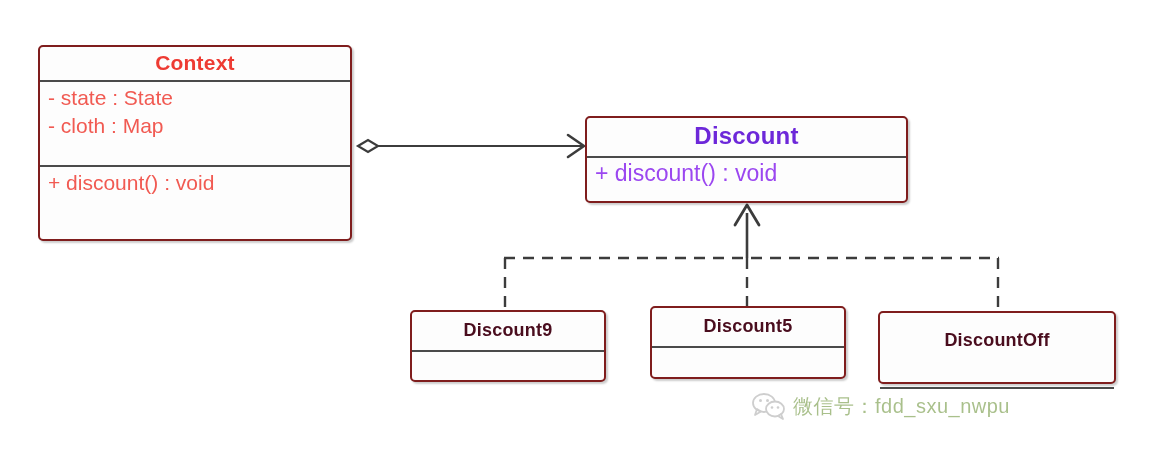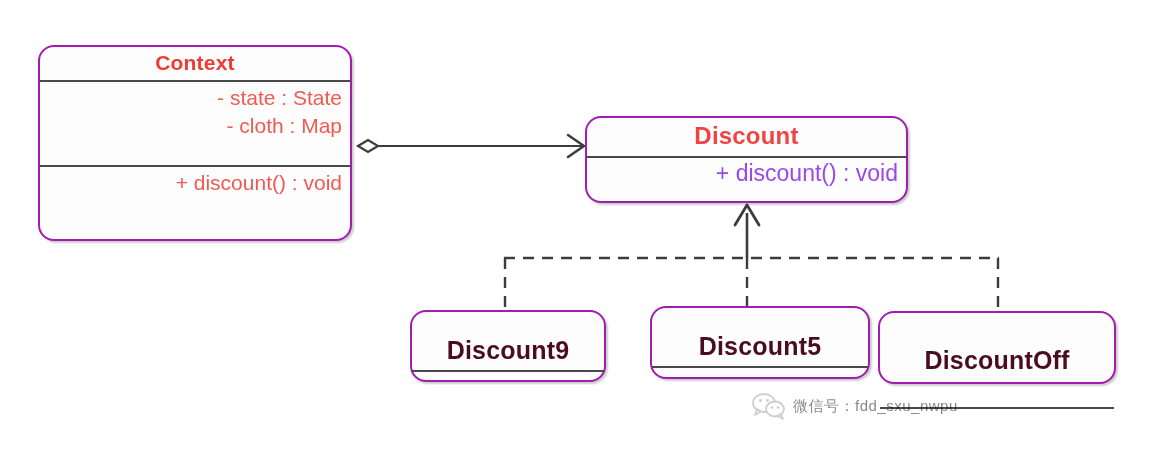--- a/index.html
+++ b/index.html
@@ -15,22 +15,22 @@
     width: 1154px;
     height: 467px;
     background: #ffffff;
     overflow: hidden;
   }
 
   
   .uml-class {
     position: absolute;
     background: #fdfdfd;
-    border: 2px solid #a21caf;
-    border-radius: 16px;
+    border: 2px solid #7f1d1d;
+    border-radius: 5px;
     box-sizing: border-box;
     box-shadow: 2px 2px 2px rgba(0,0,0,0.20);
     z-index: 5;
   }
   .uml-title {
     text-align: center;
     font-weight: bold;
     letter-spacing: 0.2px;
     box-sizing: border-box;
     white-space: nowrap;
@@ -40,21 +40,20 @@
     box-sizing: border-box;
     border-top: 2px solid #4a4a4a;
     padding: 2px 8px 4px 8px;
   }
   .uml-compartment.empty {
     padding: 0;
   }
   .uml-row {
     white-space: nowrap;
     line-height: 1.0;
-    text-align: right;
   }
 
   
   #box-context {
     left: 38px;
     top: 45px;
     width: 314px;
     height: 196px;
   }
   #box-context .uml-title {
@@ -72,51 +71,50 @@
   #ctx-ops   { height: 76px; }
 
   
   #box-discount {
     left: 585px;
     top: 116px;
     width: 323px;
     height: 87px;
   }
   #box-discount .uml-title {
-    color: #ef4444;
+    color: #6d28d9;
     font-size: 24px;
     line-height: 36px;
     height: 38px;
   }
   #box-discount .uml-row {
     color: #9b47f0;
     font-size: 23px;
     padding: 2px 0 2px 0;
   }
   #disc-ops { height: 45px; }
 
   
   .subclass .uml-title {
     color: #4a0d1e;
-    font-size: 25px;
-    margin-top: 20px;
+    font-size: 18px;
   }
   #box-discount9 {
     left: 410px;
     top: 310px;
     width: 196px;
     height: 72px;
   }
   #box-discount9 .uml-title { line-height: 36px; height: 38px; }
   #box-discount9 .uml-compartment { height: 30px; }
 
   #box-discount5 {
     left: 650px;
     top: 306px;
-    width: 220px;
+    width: 196px;
     height: 73px;
   }
   #box-discount5 .uml-title { line-height: 36px; height: 38px; }
   #box-discount5 .uml-compartment { height: 31px; }
 
   #box-discountoff {
     left: 878px;
     top: 311px;
     width: 238px;
     height: 73px;
@@ -140,22 +138,22 @@
     left: 752px;
     top: 392px;
     display: flex;
     align-items: center;
     gap: 7px;
     z-index: 8;
     opacity: 0.48;
     pointer-events: none;
   }
   #watermark .wm-text {
-    color: #000000;
-    font-size: 15px;
+    color: #4d7c0f;
+    font-size: 20px;
     white-space: nowrap;
     letter-spacing: 0.5px;
   }
 </style>
 </head>
 <body>
 
 <div id="canvas">
 
   <svg id="connectors" viewBox="0 0 1154 467" xmlns="http://www.w3.org/2000/svg">

